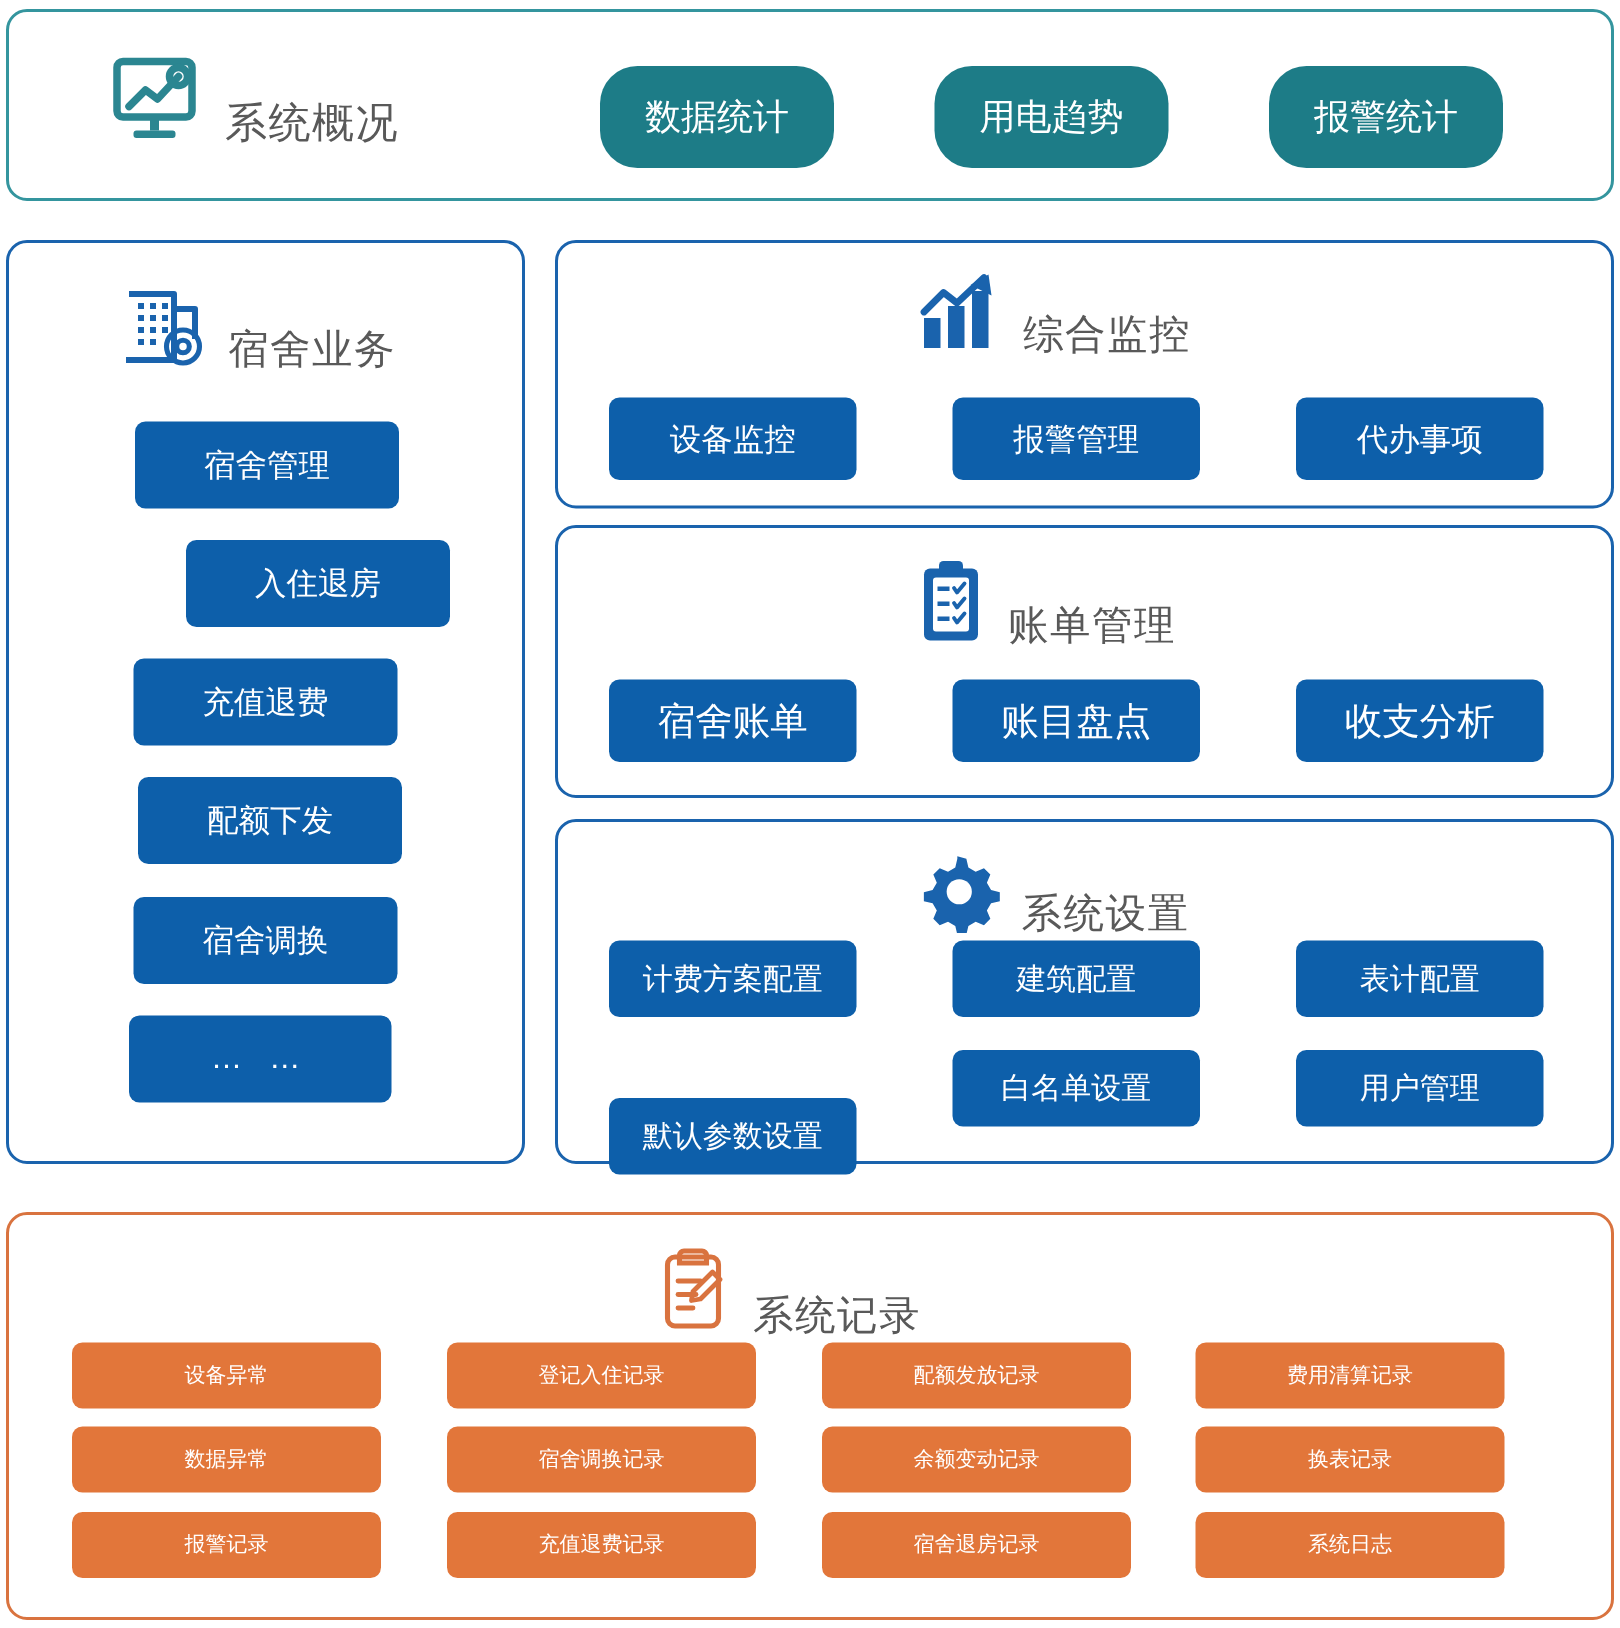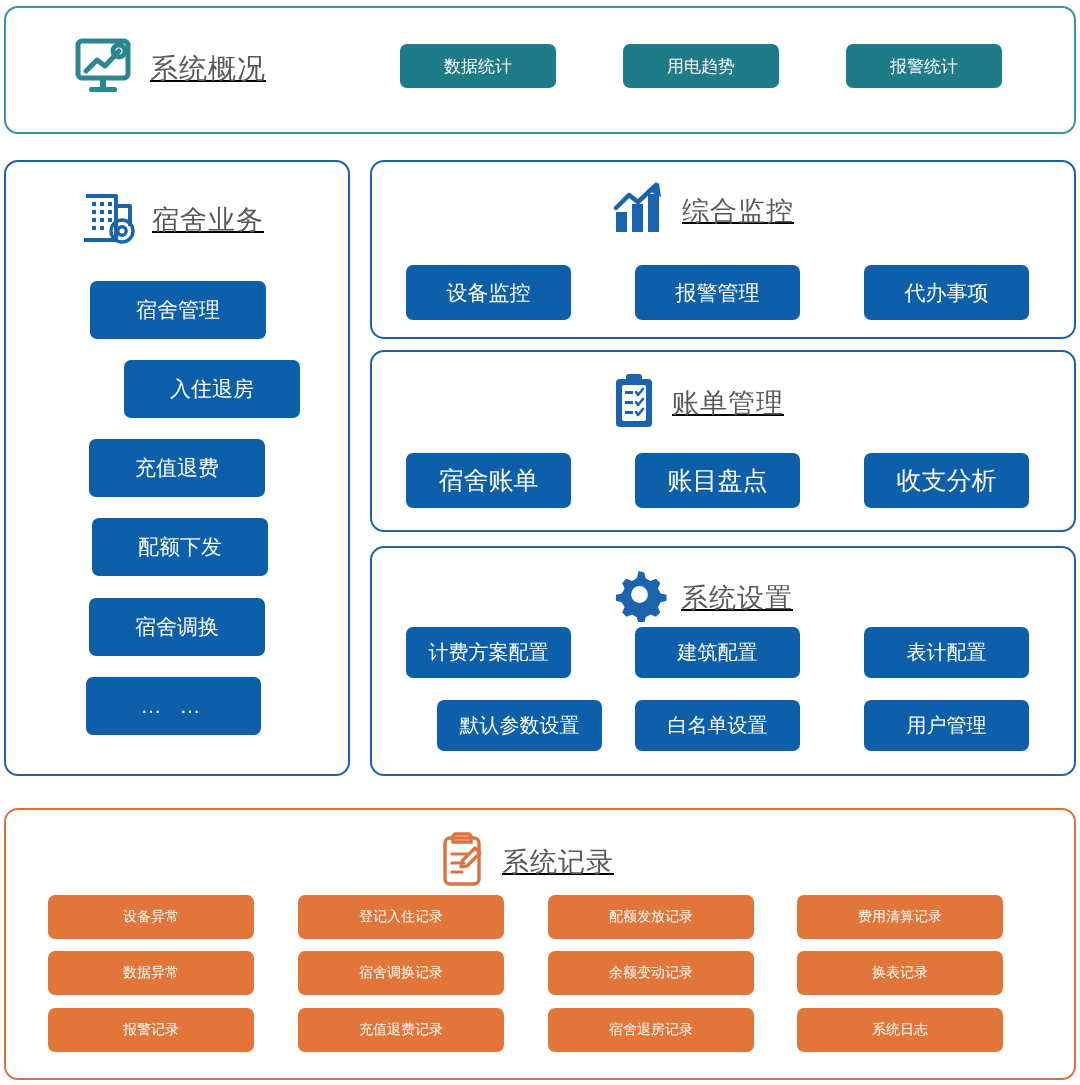--- a/index.html
+++ b/index.html
@@ -20,24 +20,23 @@
     background: #ffffff;
     border-radius: 14px;
     box-sizing: border-box;
   }
   .panel-teal  { border: 2px solid #34959e; }
   .panel-blue  { border: 2px solid #1a63ad; }
   .panel-orange{ border: 2px solid #d9733f; }
 
   .section-head {
     display: flex;
-    align-items: center;
+    align-items: flex-end;
     justify-content: center;
     gap: 14px;
-    text-decoration: underline;
   }
   .section-title {
     font-size: 27px;
     color: #595959;
     letter-spacing: 1px;
     white-space: nowrap;
   }
   .ico { display: block; }
 
   .btn {
@@ -56,22 +55,23 @@
   .btn-orange { background: #e2763a; }
 
   
   #overview-panel { left: 4px; top: 6px; width: 1072px; height: 128px; }
   #overview-head  { position: absolute; left: 74px; top: 38px; }
   #overview-head .section-title { font-size: 28px; }
   .top-btn {
     position: absolute;
     top: 44px;
     width: 156px;
-    height: 44px;
-    font-size: 17px;
+    height: 68px;
+    font-size: 24px;
+    border-radius: 25px;
   }
   #top-btn-0 { left: 400px; }
   #top-btn-1 { left: 623px; }
   #top-btn-2 { left: 846px; }
 
   
   #dorm-panel { left: 4px; top: 160px; width: 346px; height: 616px; }
   #dorm-head  { position: absolute; left: 80px; top: 190px; }
   .dorm-btn {
     position: absolute;
@@ -119,21 +119,21 @@
   #settings-head  { position: absolute; left: 615px; top: 570px; }
   .set-btn {
     position: absolute;
     width: 165px;
     height: 51px;
     font-size: 20px;
   }
   #set-btn-0 { left: 406px; top: 627px; }
   #set-btn-1 { left: 635px; top: 627px; }
   #set-btn-2 { left: 864px; top: 627px; }
-  #set-btn-3 { left: 406px; top: 700px; margin-left: 31px; }
+  #set-btn-3 { left: 406px; top: 732px; }
   #set-btn-4 { left: 635px; top: 700px; }
   #set-btn-5 { left: 864px; top: 700px; }
 
   
   #records-panel { left: 4px; top: 808px; width: 1072px; height: 272px; }
   #records-head  { position: absolute; left: 440px; top: 830px; }
   .rec-btn {
     position: absolute;
     width: 206px;
     height: 44px;

